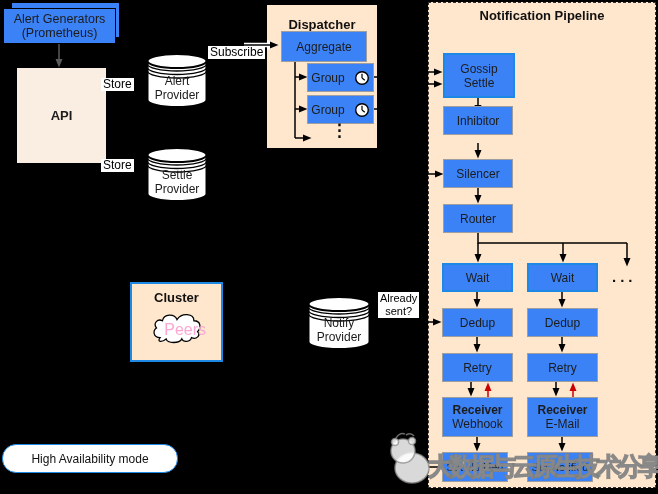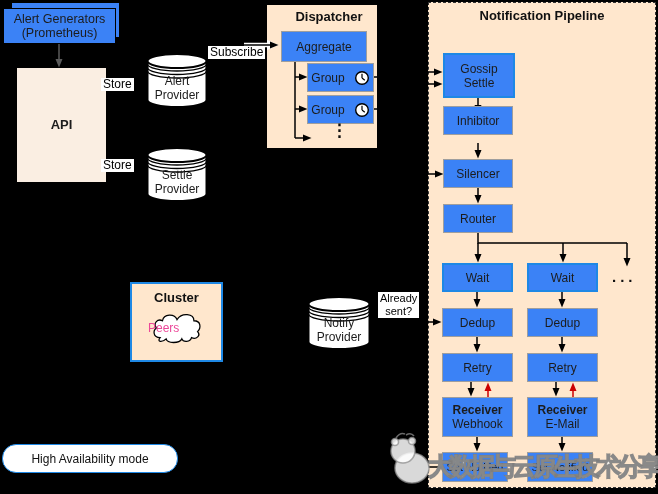--- a/index.html
+++ b/index.html
@@ -45,21 +45,21 @@
 </head>
 <body>
 
 <div id="stage">
 
   <div class="panel dashed" style="left:428px;top:2px;width:228px;height:486px;">
     <div class="panel-title" style="top:5px;">Notification Pipeline</div>
   </div>
 
   <div class="panel" style="left:267px;top:5px;width:110px;height:143px;">
-    <div class="panel-title" style="top:4px;margin-left:7px;">Dispatcher</div>
+    <div class="panel-title" style="top:12px;">Dispatcher</div>
   </div>
 
   <div class="panel bluebrd" style="left:130px;top:282px;width:93px;height:80px;">
     <div class="panel-title" style="top:6px;">Cluster</div>
   </div>
 
   <svg class="overlay" width="658" height="494">
     <defs>
       <marker id="mb" markerWidth="10" markerHeight="9" refX="0.5" refY="4" orient="auto" markerUnits="userSpaceOnUse">
           <path d="M0.5,0.5 L9,4 L0.5,7.5 Z" fill="#000"></path>
@@ -122,21 +122,21 @@
       <line x1="390" y1="467" x2="442" y2="467"></line>
     </g>
   </svg>
 
   <div class="node blk" style="left:11px;top:2px;width:109px;height:36px;"></div>
   <div class="node blk" style="left:3px;top:8px;width:113px;height:36px;font-size:12.5px;">
     <div>Alert Generators</div>
     <div>(Prometheus)</div>
   </div>
 
-  <div class="node noborder" style="left:17px;top:68px;width:89px;height:114px;background:var(--api_fill);">
+  <div class="node noborder" style="left:17px;top:68px;width:89px;height:95px;background:var(--api_fill);">
     <div class="bold" style="font-size:13px;">API</div>
   </div>
 
   <div class="wlabel" style="left:101px;top:78px;">Store</div>
   <div class="wlabel" style="left:101px;top:159px;">Store</div>
   <div class="wlabel" style="left:208px;top:46px;">Subscribe</div>
 
   <div class="cyl" style="left:146px;top:52px;width:62px;height:57px;">
     <svg width="62" height="57">
       <path d="M1.5,9 v39 a29.5,7 0 0 0 59,0 v-39" fill="#fff" stroke="#000" stroke-width="2"></path>
@@ -253,21 +253,21 @@
   <div class="node" style="left:527px;top:452px;width:66px;height:30px;font-size:11px;">
     <div>Set Notified</div>
   </div>
 
   <div style="position:absolute;left:148px;top:306px;z-index:3;">
     <svg width="58" height="44" viewBox="0 0 120 80">
       <path d="M 25 60 C 10 60 10 45 17.5 40 C 10 30 20 20 30 25 C 32.5 10 55 10 60 22.5
                C 70 7.5 95 10 95 25 C 110 25 110 40 102.5 47.5 C 110 55 100 65 90 60
                C 87.5 70 72.5 70 70 62.5 C 65 72.5 40 72.5 37.5 62.5 C 30 70 17.5 70 25 60 Z" fill="#fff" stroke="#000" stroke-width="2.6"></path>
     </svg>
-    <div style="position:absolute;left:0;right:0;top:15px;text-align:left;font-size:12px;color:#ec4899;">Peers</div>
+    <div style="position:absolute;left:0;right:0;top:15px;text-align:right;font-size:16px;color:#f9a8d4;">Peers</div>
   </div>
 
   <div class="wlabel" style="left:378px;top:292px;font-size:11px;">
     <div>Already</div>
     <div>sent?</div>
   </div>
 
   <div id="ha-box">
     <span>High Availability mode</span>
   </div>

